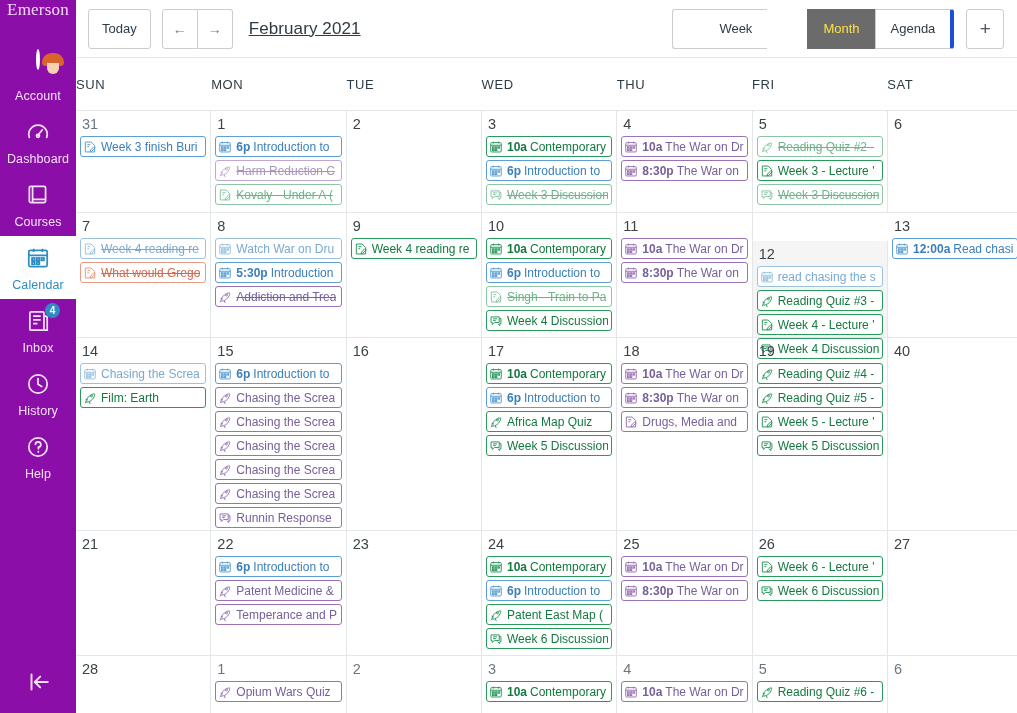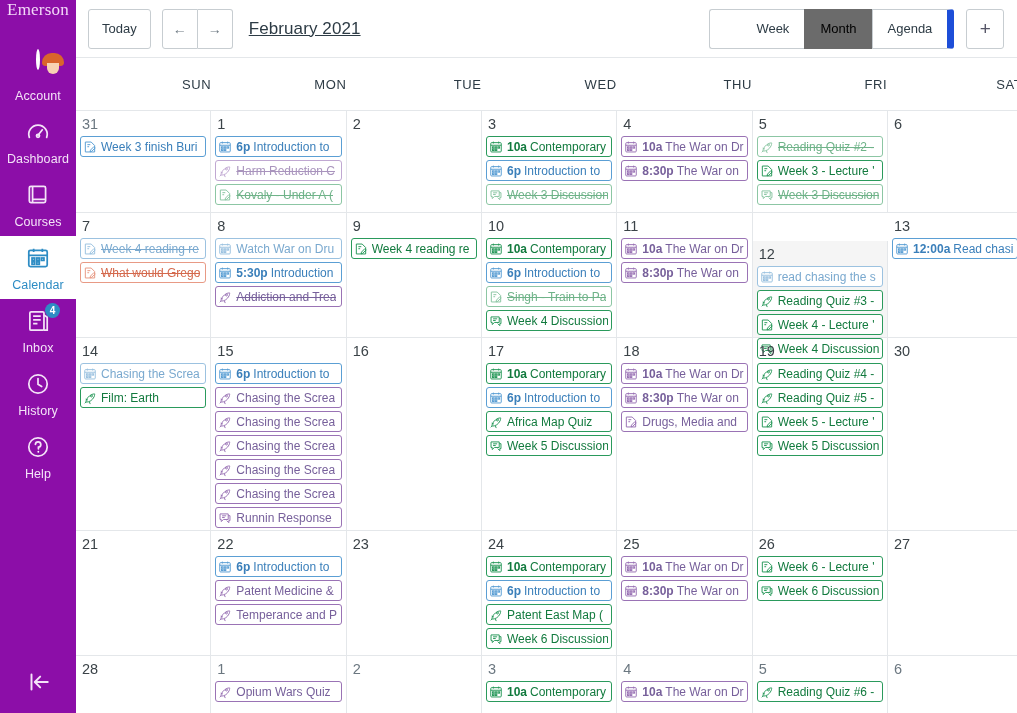--- a/index.html
+++ b/index.html
@@ -87,29 +87,29 @@
   .arrows .btn:first-child { border-radius: 3px 0 0 3px; }
   .arrows .btn:last-child { border-radius: 0 3px 3px 0; border-left: none; }
   .period {
     margin-left: 16px; font-size: 17px; color: #2d3b45;
     text-decoration: underline; cursor: pointer; letter-spacing: .1px;
   }
   .spacer { flex: 1; }
   .viewgroup { display: flex; }
   .viewgroup .btn { border-radius: 0; border-right: none; padding: 0 15px; }
   .viewgroup .btn:first-child { border-radius: 3px 0 0 3px; padding-left: 46px; }
-  .viewgroup .btn:last-child { border-radius: 0 3px 3px 0; border-right: 7px solid #1d4ed8; }
-  .viewgroup .btn.sel { background: #6b6b6b; color: #000000; border-color: #6b6b6b; }
+  .viewgroup .btn:last-child { border-radius: 0 3px 3px 0; border-right: 4px solid #1d4ed8; }
+  .viewgroup .btn.sel { background: #6b6b6b; color: #fde047; border-color: #6b6b6b; margin-left: 40px; }
   .addbtn { margin-left: 12px; width: 38px; padding: 0; font-size: 19px; color: #556; }
 
   
   .cal { flex: 1; display: flex; flex-direction: column; overflow: hidden; }
   .weekdays { display: flex; height: 52px; min-height: 52px; align-items: center; }
   .weekdays div {
-    flex: 1 1 0; text-align: right; font-size: 13px; color: #2d3b45;
+    flex: 1 1 0; text-align: left; font-size: 13px; color: #2d3b45;
     letter-spacing: .6px;
   }
   .grid { flex: 1; display: flex; flex-direction: column; border-top: 1px solid #e4e7ea; }
   .week {
     display: flex; flex: 0 0 auto;
     border-bottom: 1px solid #e4e7ea;
   }
   .week.w0 { height: 102px; }
   .week.w1 { height: 125px; }
   .week.w2 { height: 193px; }
@@ -779,21 +779,21 @@
               <div class="ev c-green">
                 <span class="ic"><svg viewBox="0 0 24 24" stroke-width="1.7">
                     <path d="M3.5 5h14v9.5h-8L5.5 18v-3.5h-2z" stroke-linejoin="round"></path>
                     <path d="M7 8.3h7M7 11.2h4.5"></path>
                     <path d="M17.5 8h3v8.5h-2V20l-3.5-3.5" stroke-linejoin="round"></path>
                   </svg></span>
                 <span class="tx">Week 5 Discussion</span>
               </div>
             </div>
             <div class="day sat">
-              <div class="daynum">30</div>
+              <div class="daynum">40</div>
             </div>
           </div>
           <div class="week w3">
             <div class="day">
               <div class="daynum">21</div>
             </div>
             <div class="day">
               <div class="daynum">22</div>
               <div class="ev c-blue">
                 <span class="ic"><svg viewBox="0 0 24 24" stroke-width="1.7">

